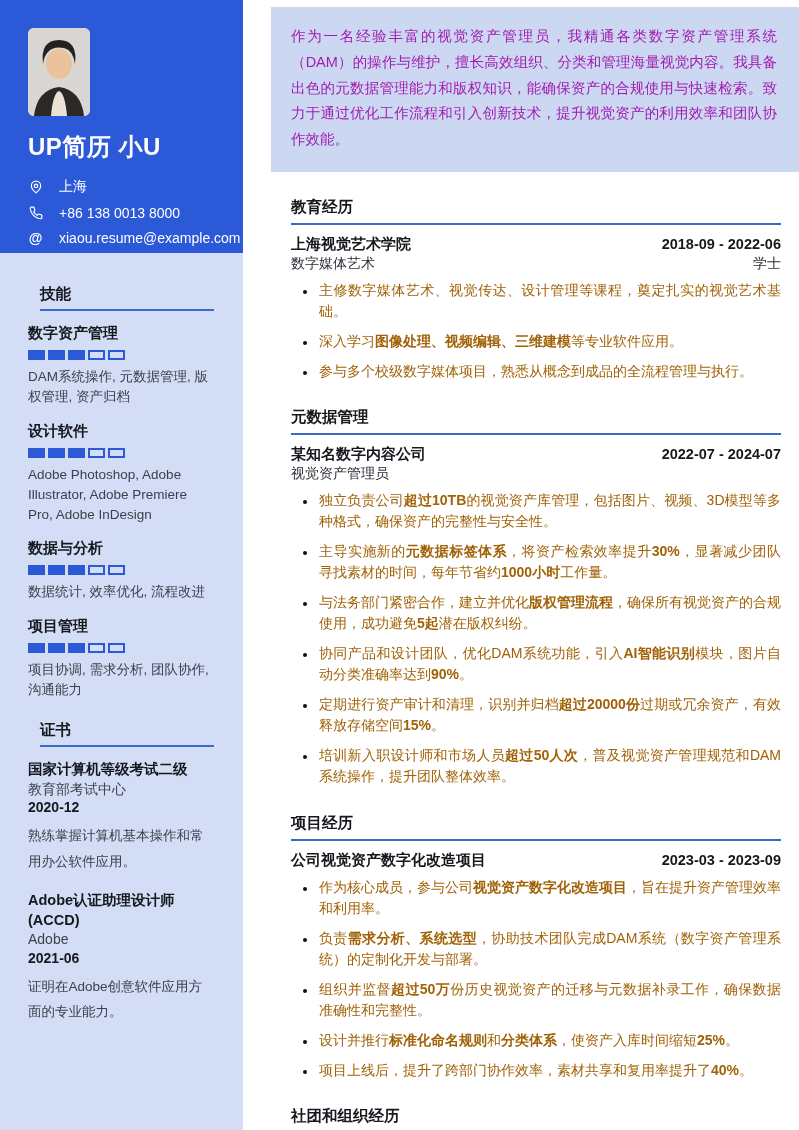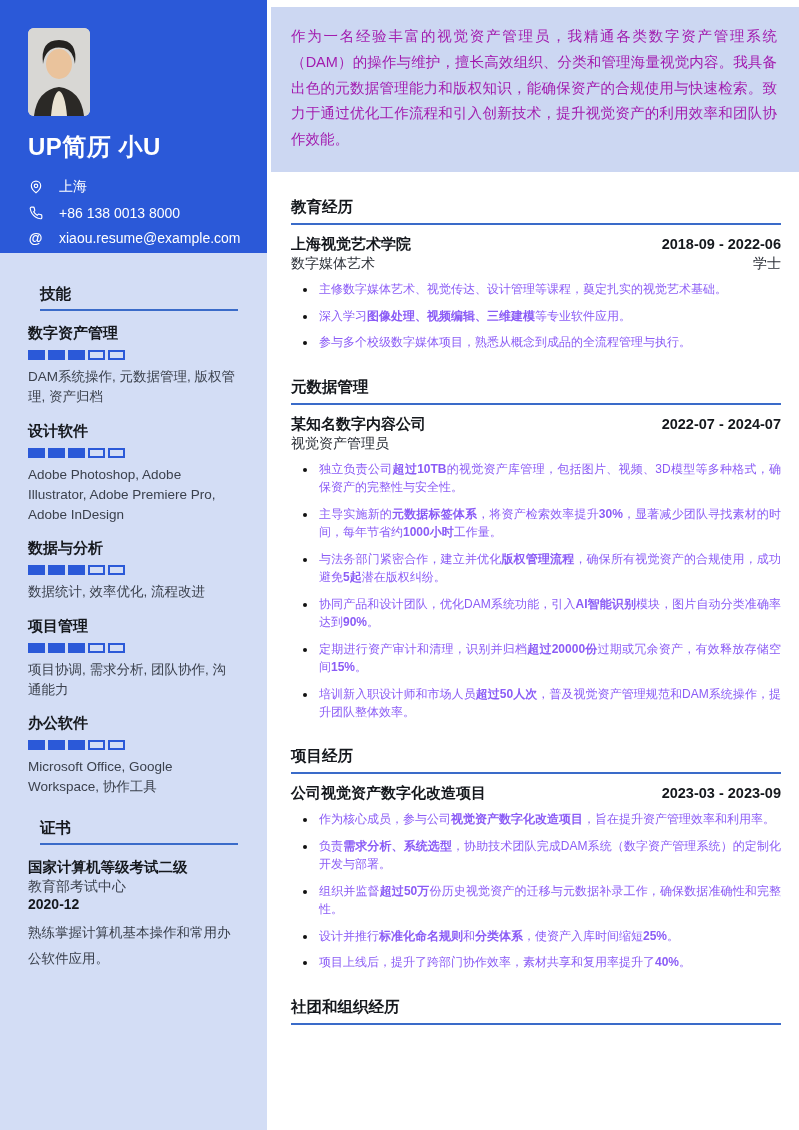--- a/index.html
+++ b/index.html
@@ -14,21 +14,21 @@
   html,body{margin:0;padding:0;}
   body{
     width:799px;height:1130px;
     font-family:"Liberation Sans","DejaVu Sans",sans-serif;
     color:var(--text);
     background:#fff;
   }
   .page{position:relative;width:799px;height:1130px;overflow:hidden;background:#fff;}
 
   
-  .sidebar{position:absolute;left:0;top:0;width:267px;height:1130px;background:var(--sidebar);}
+  .sidebar{position:absolute;left:0;top:0;width:243px;height:1130px;background:var(--sidebar);}
   .sidebar-top{background:var(--primary);height:253px;padding:28px 26px 0 28px;}
   .photo{width:62px;height:88px;border-radius:6px;overflow:hidden;background:#d8d7d4;}
   .profile-name{margin:15px 0 0 0;font-size:24px;font-weight:700;color:#fff;letter-spacing:.5px;}
   .contacts{margin-top:15px;}
   .contact-row{display:flex;align-items:center;gap:16px;margin-bottom:9px;color:#fff;font-size:14px;}
   .cicon{width:15px;height:15px;display:flex;align-items:center;justify-content:center;flex:none;}
   .cicon svg{display:block;}
   .at-glyph{color:#fff;font-size:14px;font-weight:700;line-height:1;}
 
   .sidebar-bottom{padding:31px 29px 0 28px;}
@@ -54,21 +54,21 @@
   .content{padding:0 18px 0 20px;}
   .msec-title{margin:25px 0 0 0;font-size:15.5px;font-weight:700;color:#15181d;
     border-bottom:2px solid var(--rule);padding-bottom:5px;}
   .entry{margin-top:10px;}
   .entry-head{display:flex;justify-content:space-between;align-items:baseline;text-align:right;}
   .entry-org{font-size:15px;font-weight:700;color:#15181d;}
   .entry-date{font-size:14.5px;font-weight:700;color:#15181d;white-space:nowrap;}
   .entry-sub{display:flex;justify-content:space-between;align-items:baseline;margin-top:1px;}
   .entry-role,.entry-degree{font-size:14px;color:#2a2e36;}
   ul.bullets{margin:7px 0 0 0;padding:0 0 0 26px;}
-  ul.bullets li{font-size:12px;line-height:1.52;color:#8b5cf6;margin:0 0 8.5px 0;
+  ul.bullets li{font-size:14px;line-height:1.52;color:#a16207;margin:0 0 8.5px 0;
     text-align:justify;padding-left:2px;}
   ul.bullets li::marker{color:#111;font-size:12px;}
   b{font-weight:700;}
 </style>
 </head>
 <body>
 
 <div class="page">
 
   <aside class="sidebar">
@@ -152,41 +152,36 @@
     <div class="skill-squares">
               <span class="sq filled"></span>
               <span class="sq filled"></span>
               <span class="sq filled"></span>
               <span class="sq"></span>
               <span class="sq"></span>
             </div>
     <div class="skill-desc">项目协调, 需求分析, 团队协作, 沟通能力</div>
   </div>
 
-  <div class="skill">
-    <div class="skill-name">办公软件</div>
-    <div class="skill-squares">
-              <span class="sq filled"></span>
-              <span class="sq filled"></span>
-              <span class="sq filled"></span>
-              <span class="sq"></span>
-              <span class="sq"></span>
-            </div>
-    <div class="skill-desc">Microsoft Office, Google Workspace, 协作工具</div>
-  </div>
 </div>
       <h2 class="side-title certs-title">证书</h2>
       <div id="certs-list">
   <div class="cert">
     <div class="cert-name">国家计算机等级考试二级</div>
     <div class="cert-issuer">教育部考试中心</div>
     <div class="cert-date">2020-12</div>
     <div class="cert-desc">熟练掌握计算机基本操作和常用办公软件应用。</div>
   </div>
 
+  <div class="cert">
+    <div class="cert-name">Adobe认证助理设计师 (ACCD)</div>
+    <div class="cert-issuer">Adobe</div>
+    <div class="cert-date">2021-06</div>
+    <div class="cert-desc">证明在Adobe创意软件应用方面的专业能力。</div>
+  </div>
 </div>
     </div>
   </aside>
 
   <main class="main">
     <div class="summary">作为一名经验丰富的视觉资产管理员，我精通各类数字资产管理系统（DAM）的操作与维护，擅长高效组织、分类和管理海量视觉内容。我具备出色的元数据管理能力和版权知识，能确保资产的合规使用与快速检索。致力于通过优化工作流程和引入创新技术，提升视觉资产的利用效率和团队协作效能。</div>
     <div class="content" id="main-sections">
   <section class="msec">
     <h2 class="msec-title">教育经历</h2>
     <div class="entries">

